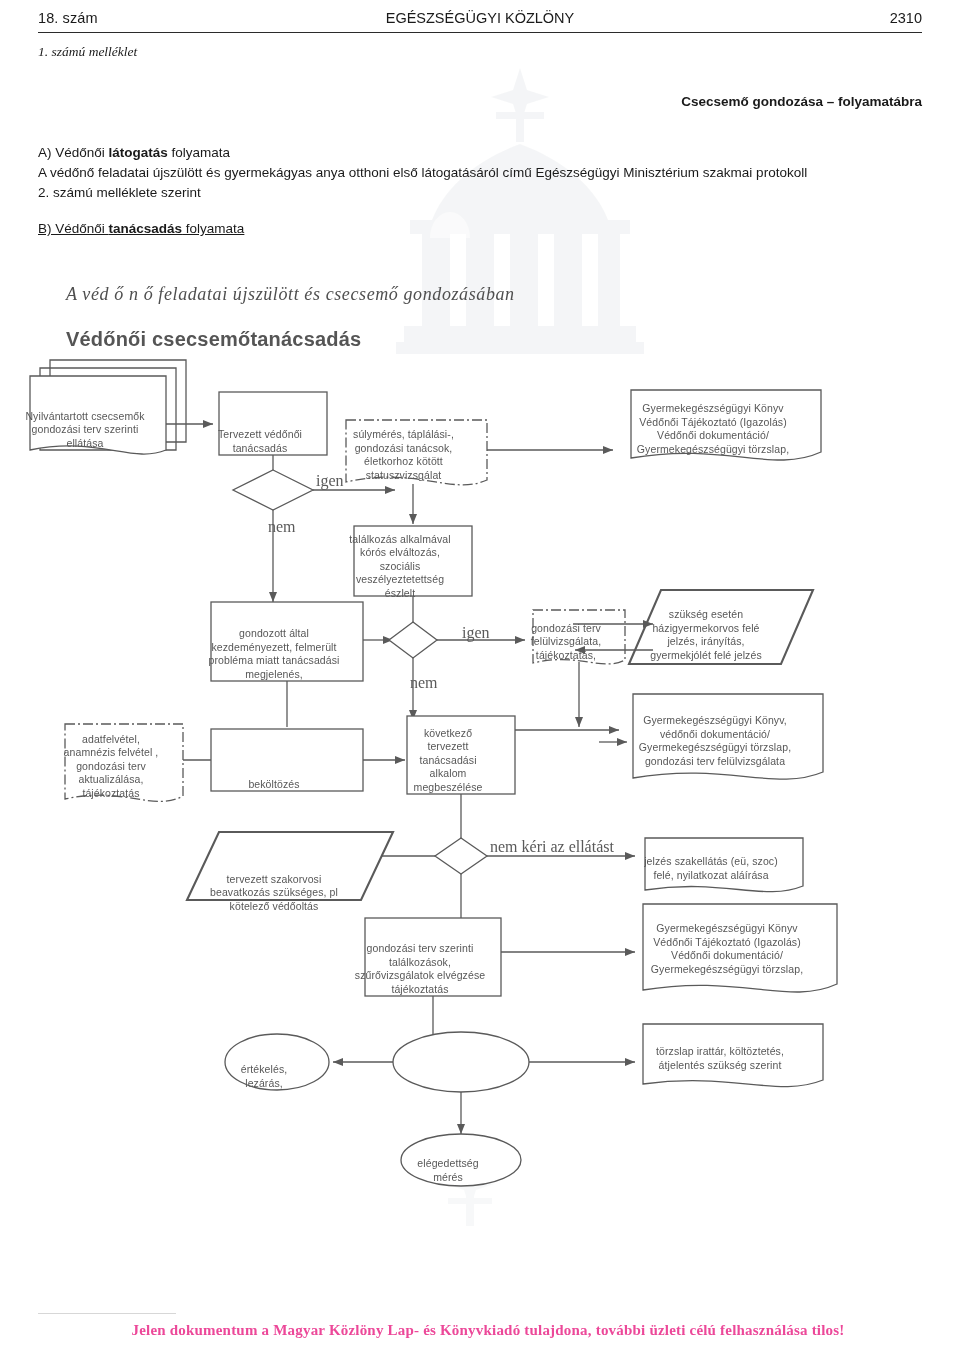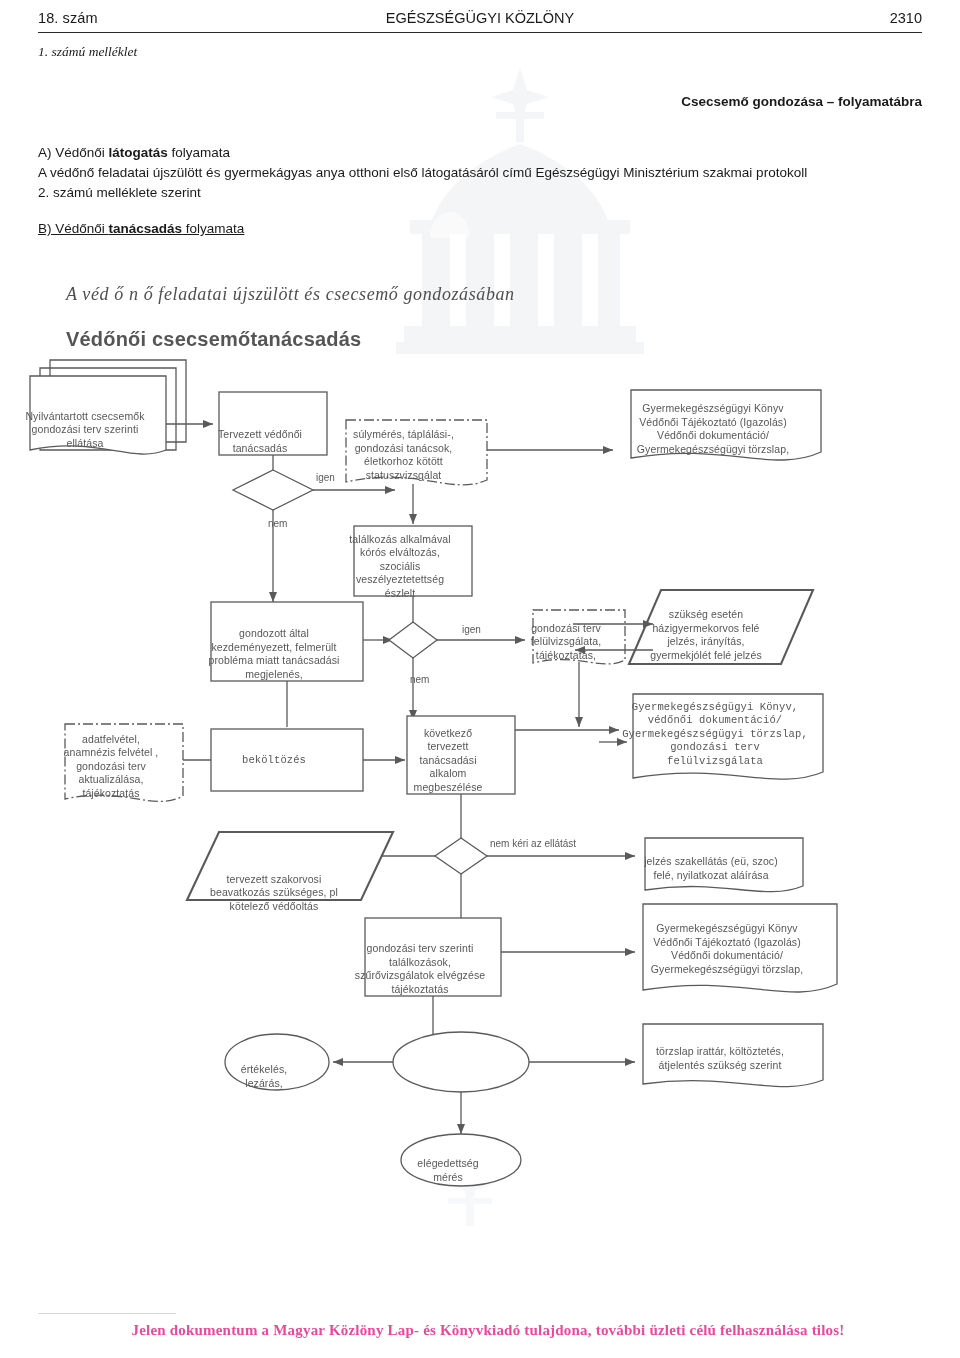--- a/index.html
+++ b/index.html
@@ -51,21 +51,21 @@
   }
 
   
   .nd{
     position:absolute;display:flex;align-items:flex-end;justify-content:center;
     text-align:center;font-size:10.5px;line-height:13.5px;color:#575757;
     letter-spacing:.1px;pointer-events:auto;
   }
   .nd span{display:block;}
   .lbl{
-    position:absolute;font-size:10px;color:#5a5a5a;white-space:nowrap;
+    position:absolute;font-size:16px;color:#5a5a5a;white-space:nowrap;font-family:Liberation Serif, serif;
   }
 
   
   .foot-rule{position:absolute;left:38px;top:1313px;width:138px;height:1.2px;background:#d7d7d7;z-index:3;}
   .footnote{
     position:absolute;left:38px;top:1322px;width:900px;text-align:center;
     font-family:"Liberation Serif",serif;font-weight:bold;font-size:15px;
     color:#ec4899;letter-spacing:.2px;white-space:nowrap;z-index:3;
   }
 </style>
@@ -272,29 +272,29 @@
       </div>
 
     <div class="nd" style="left:624px;top:320px;width:164px;height:70px;">
       <span>szükség esetén<br>házigyermekorvos felé<br>jelzés, irányítás,<br>gyermekjólét felé jelzés</span>
       </div>
 
     <div class="nd" style="left:52px;top:452px;width:118px;height:76px;">
       <span>adatfelvétel,<br>anamnézis felvétel ,<br>gondozási terv<br>aktualizálása,<br>tájékoztatás</span>
       </div>
 
-    <div class="nd" style="left:198px;top:433px;width:152px;height:62px;font-family:Liberation Mono, monospace;">
+    <div class="nd" style="left:198px;top:457px;width:152px;height:62px;">
       <span>beköltözés</span>
       </div>
 
     <div class="nd" style="left:394px;top:444px;width:108px;height:78px;">
       <span>következő<br>tervezett<br>tanácsadási<br>alkalom<br>megbeszélése</span>
       </div>
 
-    <div class="nd" style="left:620px;top:424px;width:190px;height:72px;font-family:Liberation Mono, monospace;">
+    <div class="nd" style="left:620px;top:424px;width:190px;height:72px;">
       <span>Gyermekegészségügyi Könyv,<br>védőnői dokumentáció/<br>Gyermekegészségügyi törzslap,<br>gondozási terv felülvizsgálata</span>
       </div>
 
     <div class="nd" style="left:186px;top:577px;width:176px;height:64px;">
       <span>tervezett szakorvosi<br>beavatkozás szükséges, pl<br>kötelező védőoltás</span>
       </div>
 
     <div class="nd" style="left:630px;top:566px;width:162px;height:44px;">
       <span>jelzés szakellátás (eü, szoc)<br>felé,    nyilatkozat aláírása</span>
       </div>

